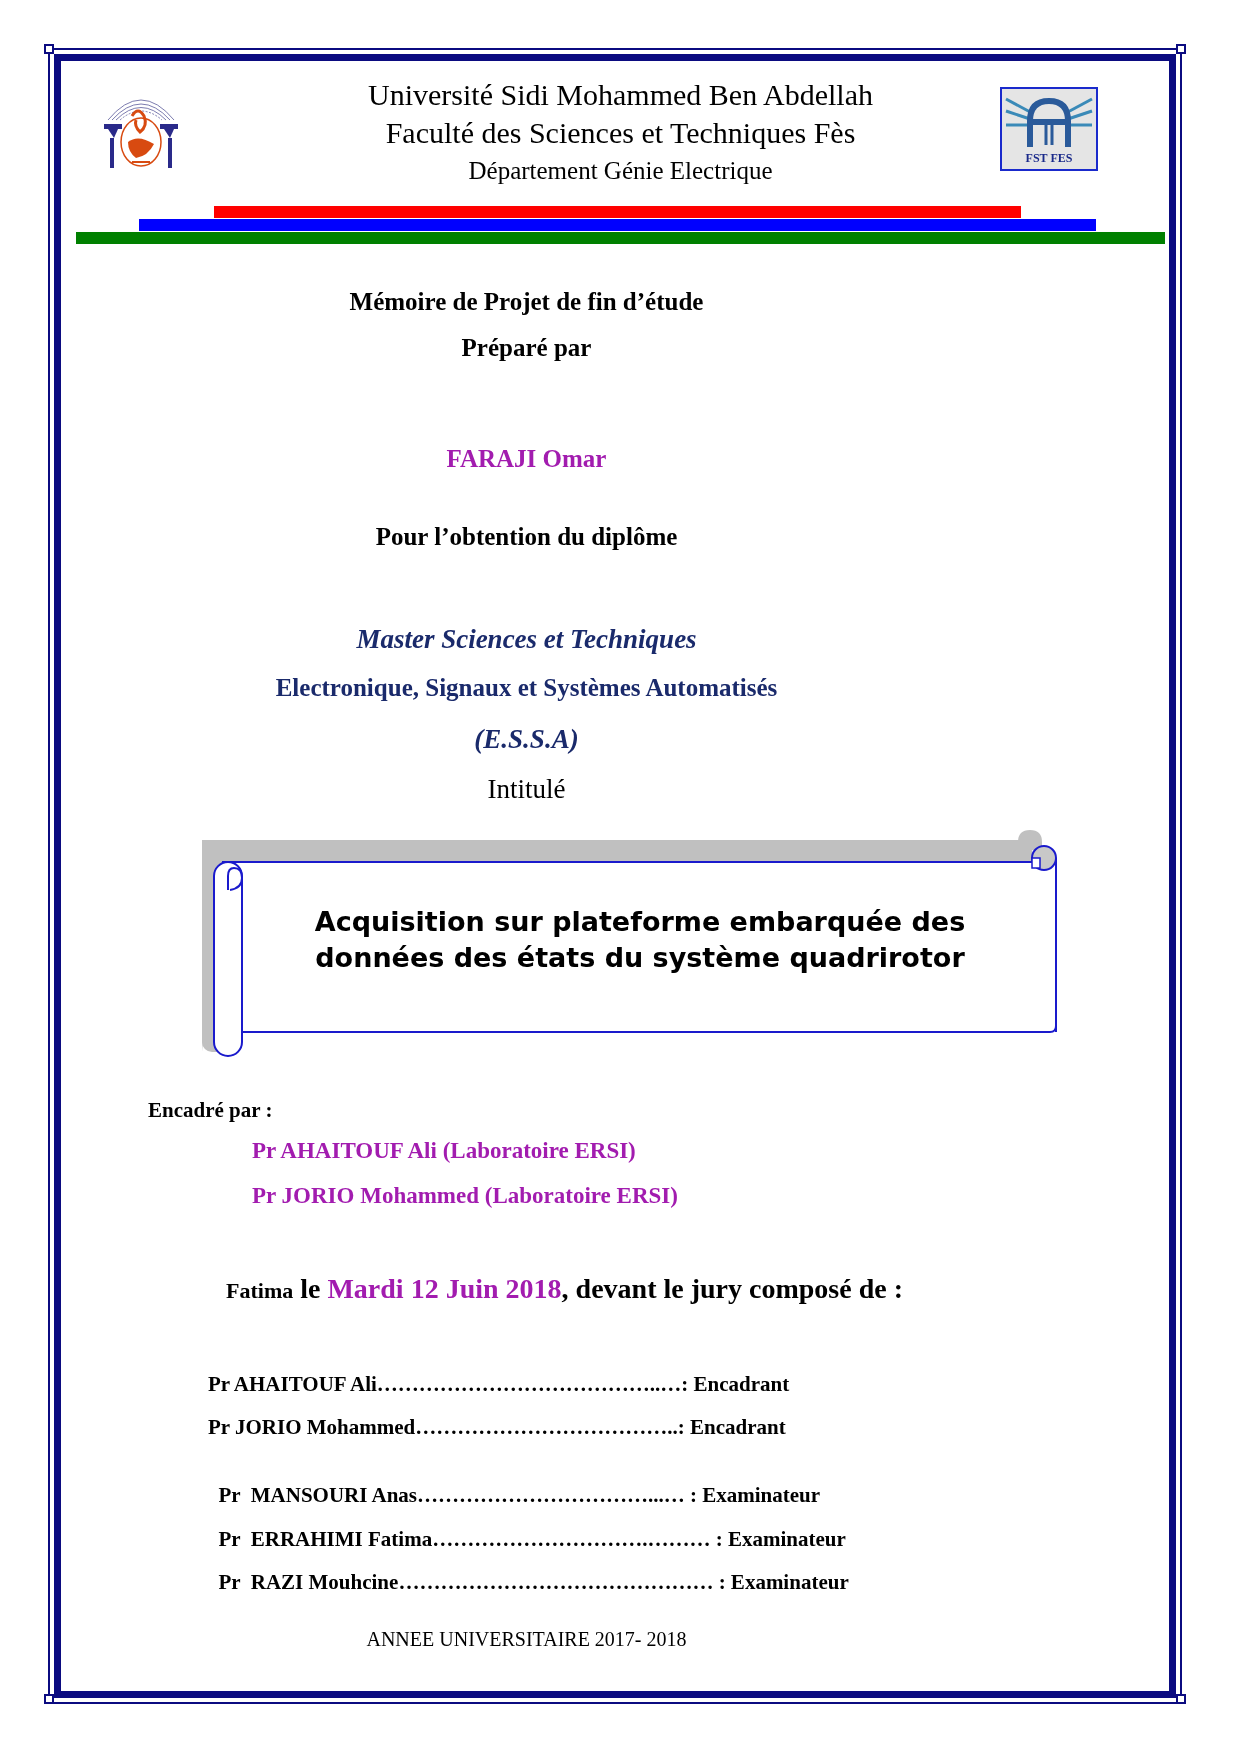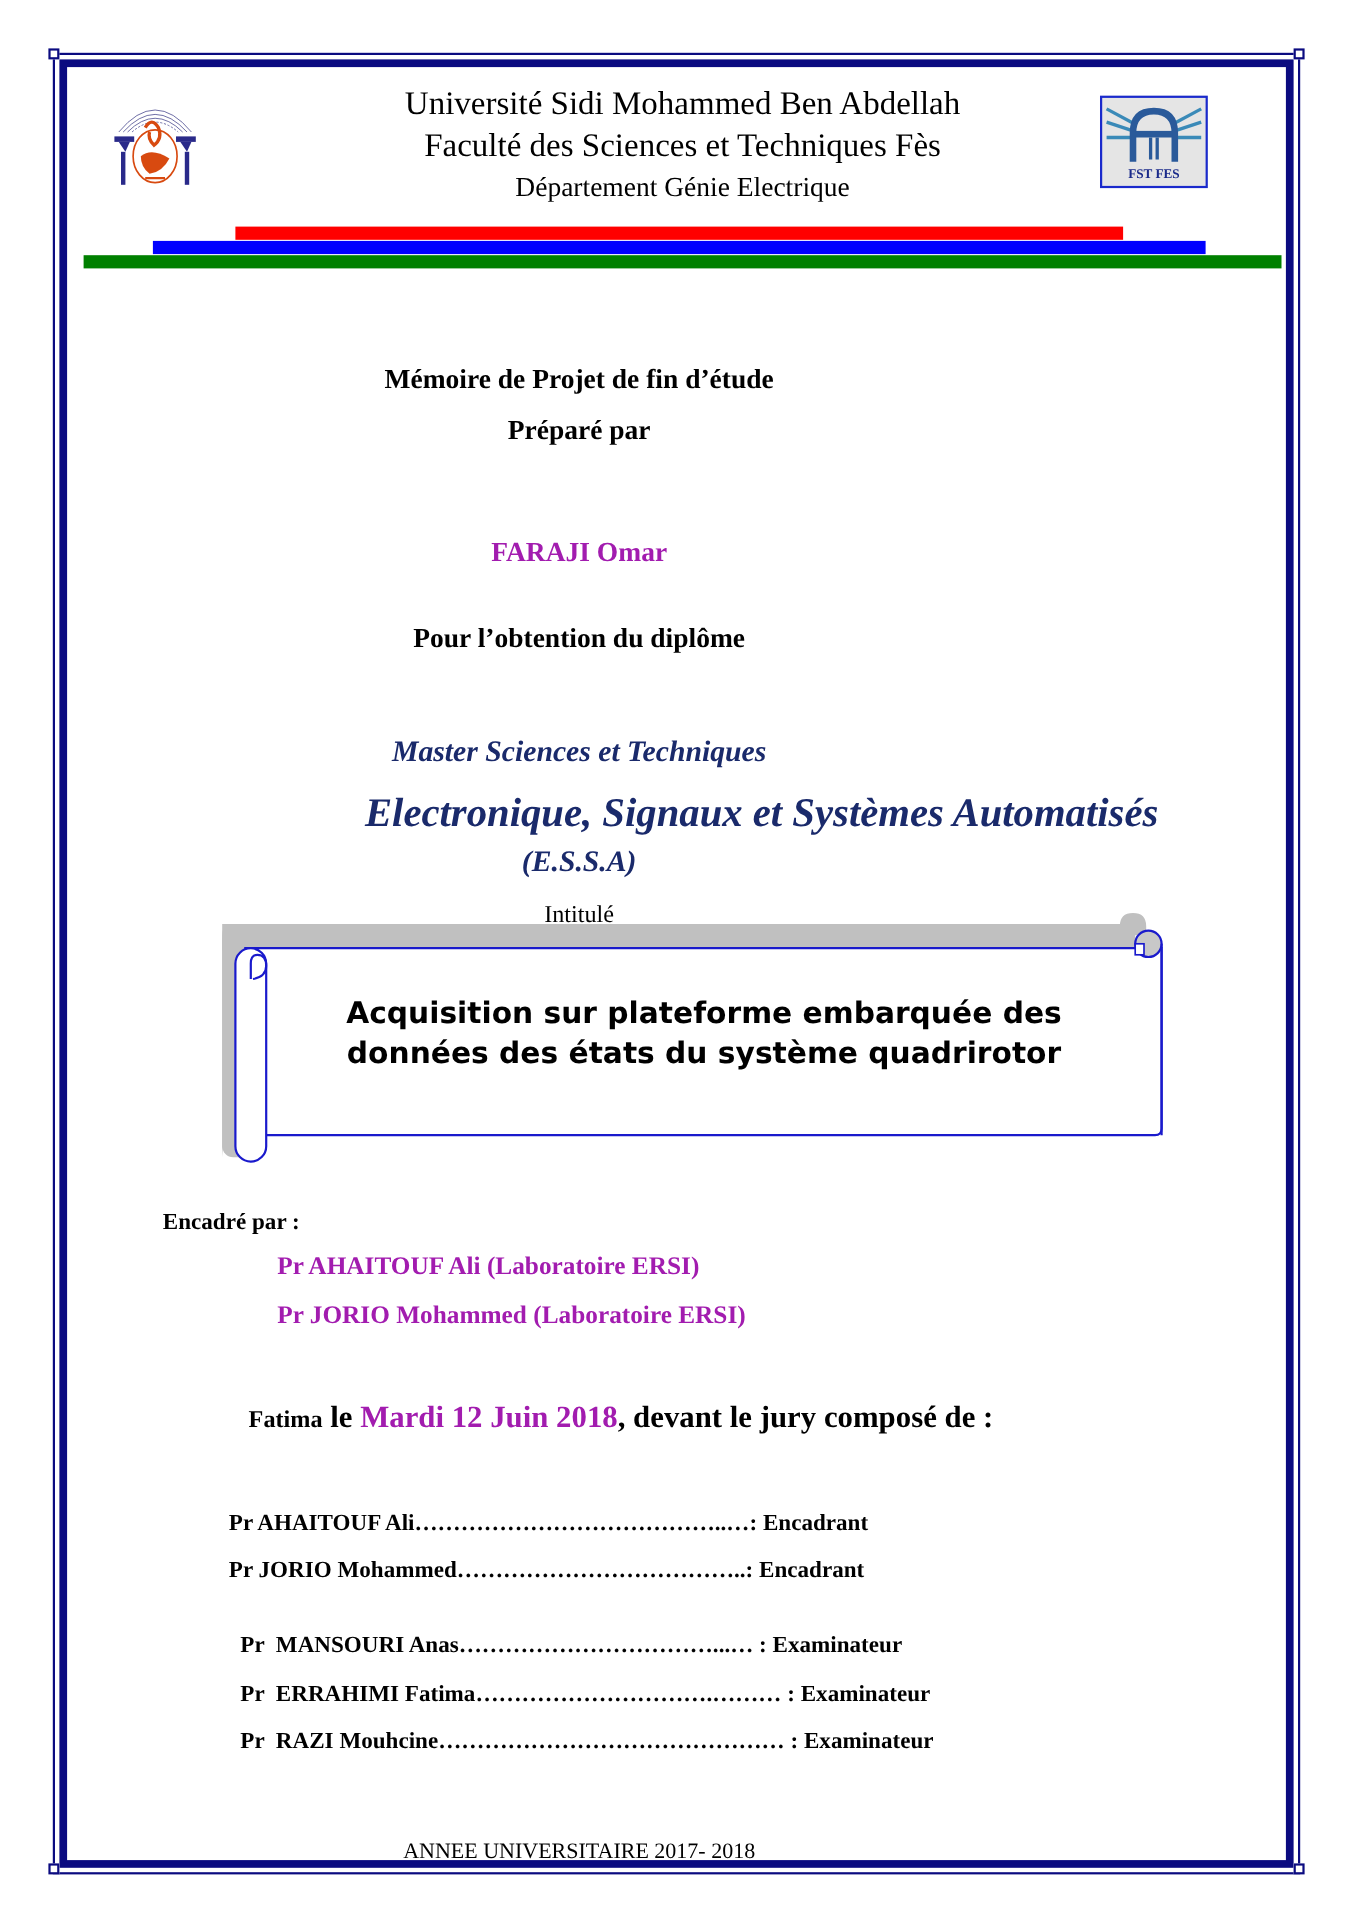--- a/index.html
+++ b/index.html
@@ -15,21 +15,21 @@
   .corner { width: 10px; height: 10px; border: 2px solid #0b0b80; background: #fff; box-sizing: border-box; }
 
   
   .hdr { left: 0; width: 1241px; text-align: center; line-height: 1; }
   .hdr1 { top: 80px; font-size: 30px; }
   .hdr2 { top: 118px; font-size: 30px; }
   .hdr3 { top: 158px; font-size: 25px; }
 
   .bar { height: 12px; }
 
-  .center { left: 0; width: 1053px; text-align: center; margin-top: 44px; }
+  .center { left: 0; width: 1053px; text-align: center; }
   .bold { font-weight: bold; }
   .red { color: #a21caf; }
   .navy { color: #1a2a6b; }
 
   .scroll-title { left: 240px; width: 800px; text-align: center;
     font-family: "DejaVu Sans", sans-serif; font-weight: bold; font-size: 27px; line-height: 36px; }
 
   .jury-row { left: 208px; font-size: 21px; font-weight: bold; white-space: nowrap; }
   .jury-name { color: #000000; }
   .jury-role { color: #000; }
@@ -89,23 +89,23 @@
 <div class="abs bar" style="left:214px;top:206px;width:807px;background:#ff0000;"></div>
 <div class="abs bar" style="left:139px;top:219px;width:957px;background:#0000ff;"></div>
 <div class="abs bar" style="left:76px;top:232px;width:1089px;background:#008000;"></div>
 
 <div class="abs center bold" style="top:288px;font-size:25px;">Mémoire de Projet de fin d’étude</div>
 <div class="abs center bold" style="top:334px;font-size:25px;">Préparé par</div>
 <div class="abs center bold red" style="top:445px;font-size:25px;">FARAJI Omar</div>
 <div class="abs center bold" style="top:523px;font-size:25px;">Pour l’obtention du diplôme</div>
 
 <div class="abs center bold navy" style="top:624px;font-size:27px;font-style:italic;">Master Sciences et Techniques</div>
-<div class="abs center bold navy" style="top:674px;font-size:37px;font-style:italic;text-align:right;">Electronique, Signaux et Systèmes Automatisés</div>
+<div class="abs center bold navy" style="top:674px;font-size:25px;">Electronique, Signaux et Systèmes Automatisés</div>
 <div class="abs center bold navy" style="top:724px;font-size:27px;font-style:italic;">(E.S.S.A)</div>
-<div class="abs center" style="top:774px;font-size:22px;">Intitulé</div>
+<div class="abs center" style="top:774px;font-size:27px;">Intitulé</div>
 
 <div class="abs" style="left:196px;top:826px;width:870px;height:240px;">
   <svg width="870" height="240" viewBox="0 0 870 240">
 
     <path d="M6 226 L6 24 Q6 14 16 14 L822 14 L822 16 Q822 4 834 4 Q846 4 846 16 L846 24 L20 36 Z" fill="#c0c0c0"></path>
     <rect x="6" y="20" width="30" height="206" rx="10" fill="#c0c0c0"></rect>
     <rect x="6" y="14" width="830" height="24" fill="#c0c0c0"></rect>
 
     <path d="M26 36 L846 36 L860 36 L860 200 Q860 206 854 206 L40 206" fill="#fff" stroke="#1a1acc" stroke-width="2"></path>
 

